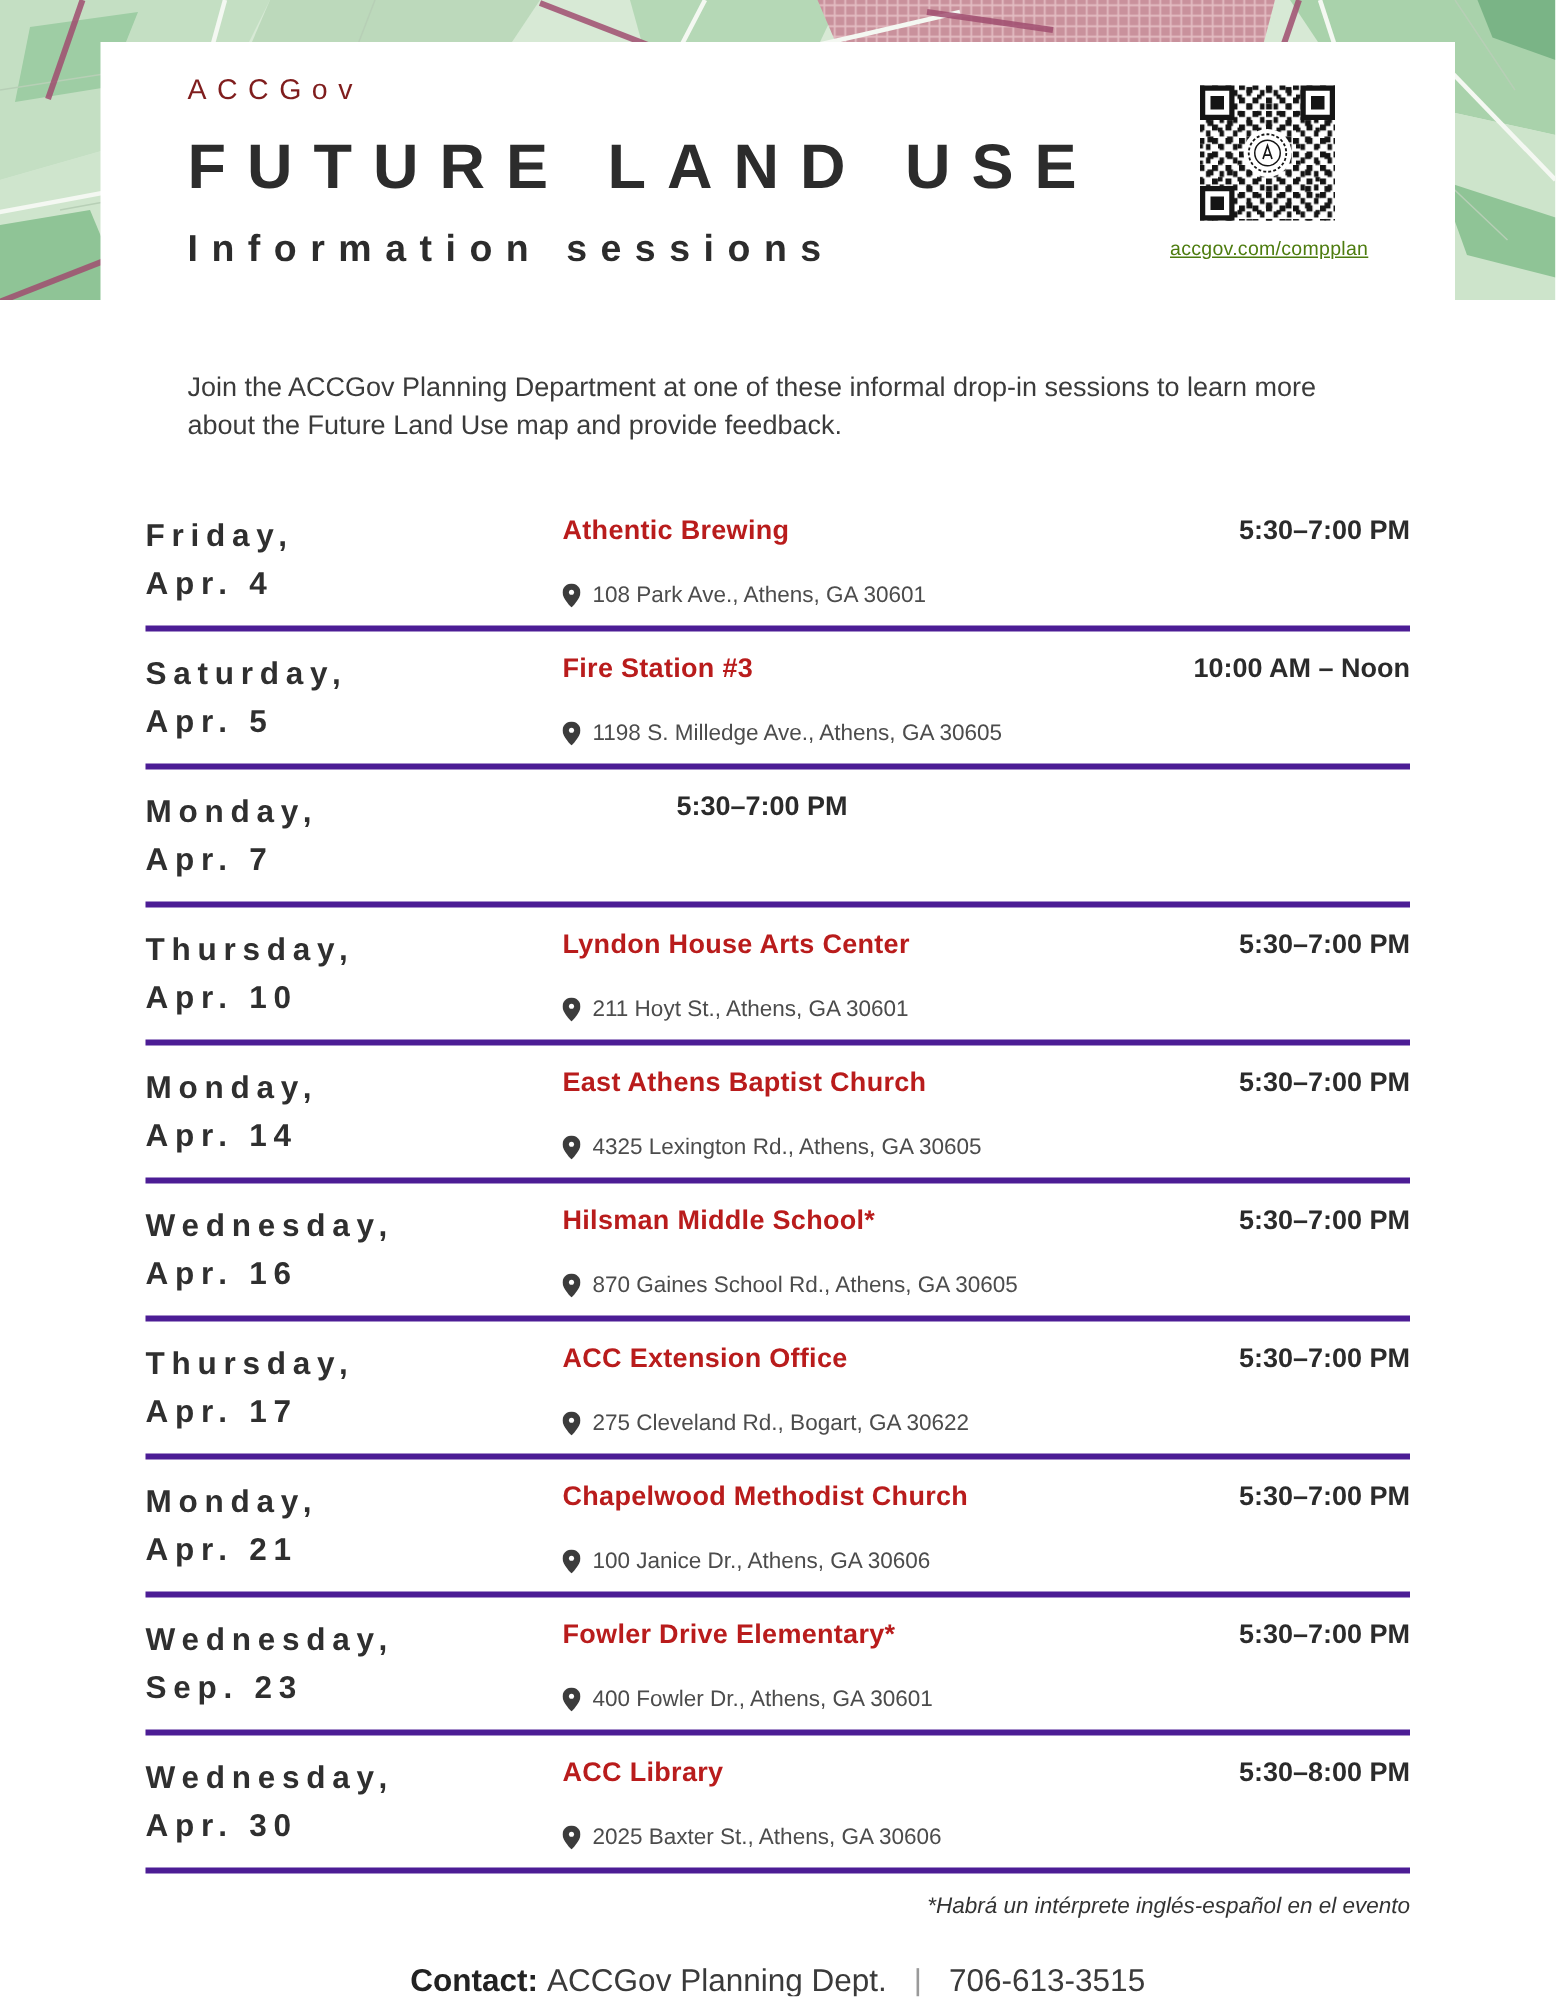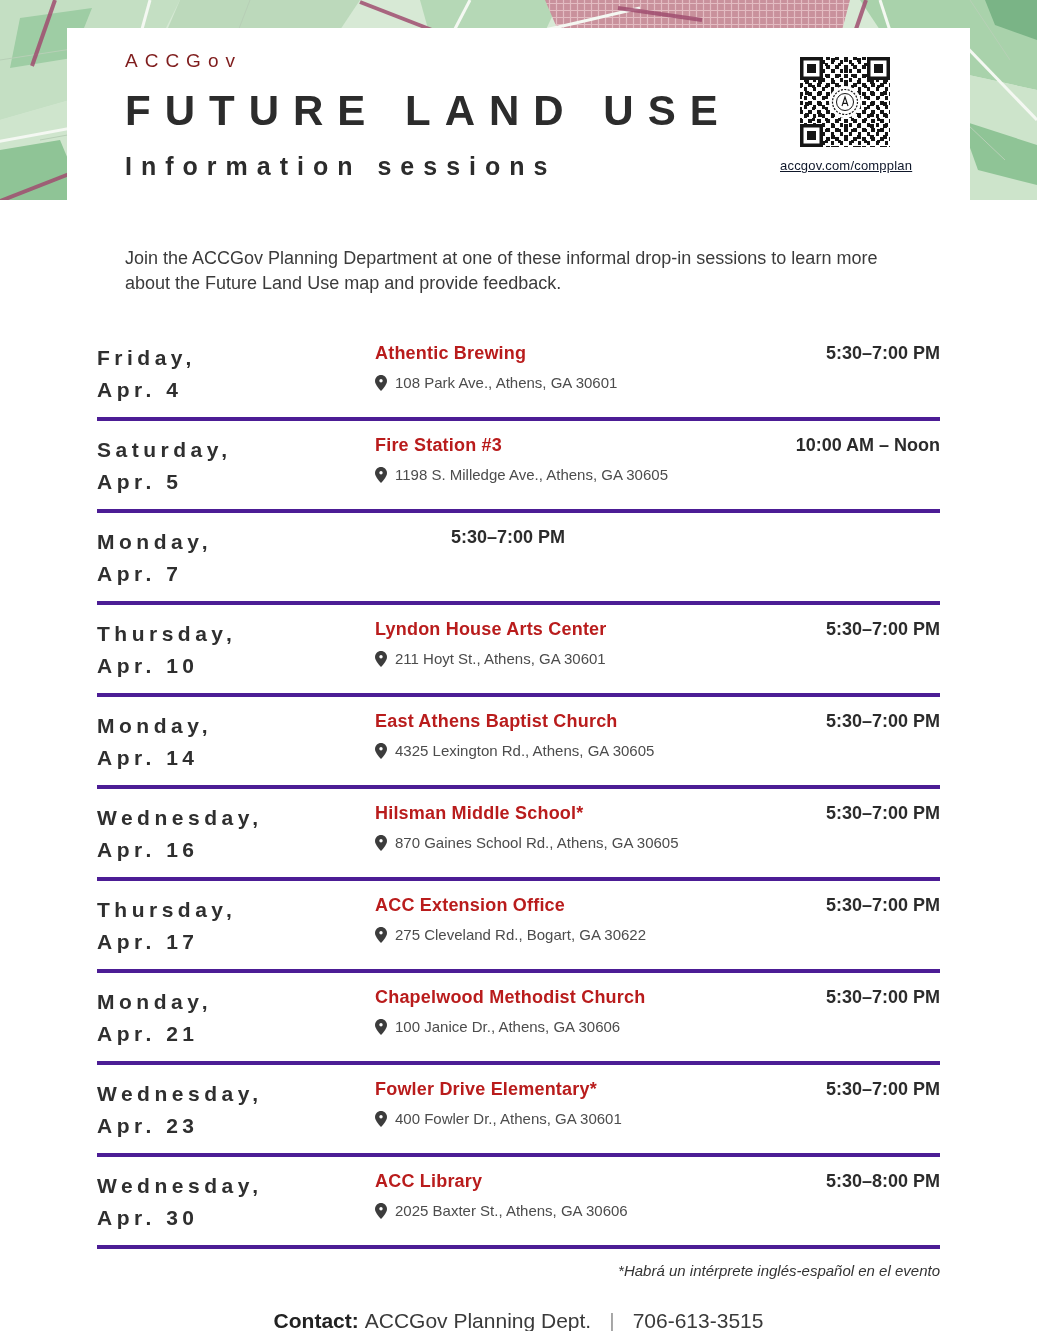--- a/index.html
+++ b/index.html
@@ -11,31 +11,31 @@
 
   .card { position:absolute; left:67px; top:28px; width:903px; height:1290px; background:#ffffff; }
 
   .header-row { position:relative; margin:22px 30px 0 58px; min-height:158px; }
   .brand { font-size:19px; font-weight:500; letter-spacing:7px; color:#7f1d1d; }
   .title { font-size:42px; font-weight:800; letter-spacing:14px; color:#2c2c2c; margin-top:15px; white-space:nowrap; }
   .subtitle { font-size:25px; font-weight:700; letter-spacing:9px; color:#2c2c2c; margin-top:17px; }
 
   .qr-block { position:absolute; top:6px; right:30px; width:130px; text-align:center; }
   .qr { display:block; margin:0 auto; }
-  .qr-link { display:inline-block; margin-top:10px; font-size:13px; color:#0f172a; text-decoration:underline; letter-spacing:0.2px; cursor:pointer; }
+  .qr-link { display:inline-block; margin-top:10px; font-size:13px; color:#4d7c0f; text-decoration:underline; letter-spacing:0.2px; cursor:pointer; }
 
   .intro { margin:38px 58px 0 58px; max-width:790px; font-size:18px; line-height:25px; color:#3b3b3b; }
 
   .table { margin:33px 30px 0 30px; }
   .row { display:flex; align-items:flex-start; height:92px; padding-top:13px; border-bottom:4px solid #4c1d95; }
   .col-date { width:278px; }
   .col-date span { display:block; font-size:21px; font-weight:700; letter-spacing:4.5px; line-height:32px; color:#2f2f2f; }
   .col-loc { flex:1; padding-top:1px; }
   .venue { font-size:18px; font-weight:700; letter-spacing:0.2px; color:#b91c1c; }
-  .addr { display:flex; align-items:center; gap:8px; margin-top:10px; font-size:15px; color:#4c4c4c; }
+  .addr { display:flex; align-items:center; gap:8px; margin-top:24px; font-size:15px; color:#4c4c4c; }
   .addr svg { flex:0 0 auto; }
   .col-time { width:190px; text-align:right; padding-top:1px; font-size:18px; font-weight:700; color:#2b2b2b; white-space:nowrap; }
 
   .footnote { margin:13px 30px 0; text-align:right; font-size:15px; font-style:italic; color:#333333; }
 
   .contact { margin-top:30px; text-align:center; font-size:21px; color:#3a3a3a; }
   .contact .c-label { font-weight:700; color:#222222; margin-right:6px; }
   .contact .c-sep { color:#9a9a9a; margin:0 18px; font-weight:400; }
 </style>
 </head>
@@ -271,21 +271,21 @@
               </svg>
             <span>100 Janice Dr., Athens, GA 30606</span>
           </div>
         </div>
         <div class="col-time">5:30–7:00 PM</div>
       </div>
 
       <div class="row">
         <div class="col-date">
           <span>Wednesday,</span>
-          <span>Apr. 23</span>
+          <span>Sep. 23</span>
         </div>
         <div class="col-loc">
           <div class="venue">Fowler Drive Elementary*</div>
           <div class="addr">
             <svg width="12" height="16" viewBox="0 0 12 16">
                 <path d="M6 0C2.69 0 0 2.69 0 6c0 4.2 6 10 6 10s6-5.8 6-10C12 2.69 9.31 0 6 0z" fill="#3c3c3c"></path>
                 <circle cx="6" cy="5.8" r="1.7" fill="#ffffff"></circle>
               </svg>
             <span>400 Fowler Dr., Athens, GA 30601</span>
           </div>

